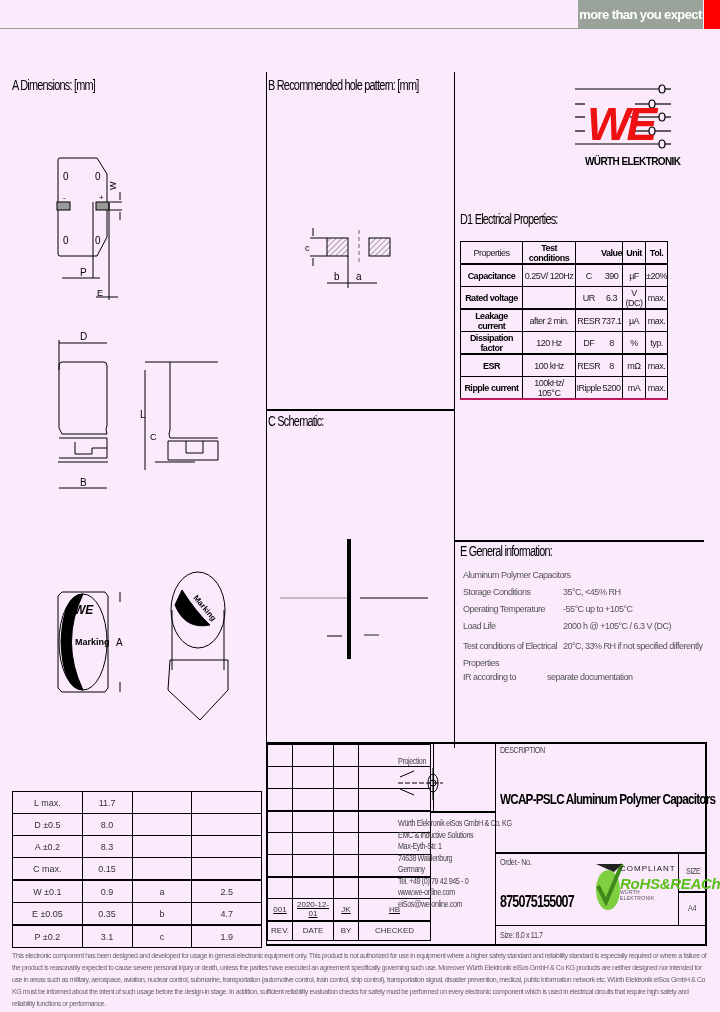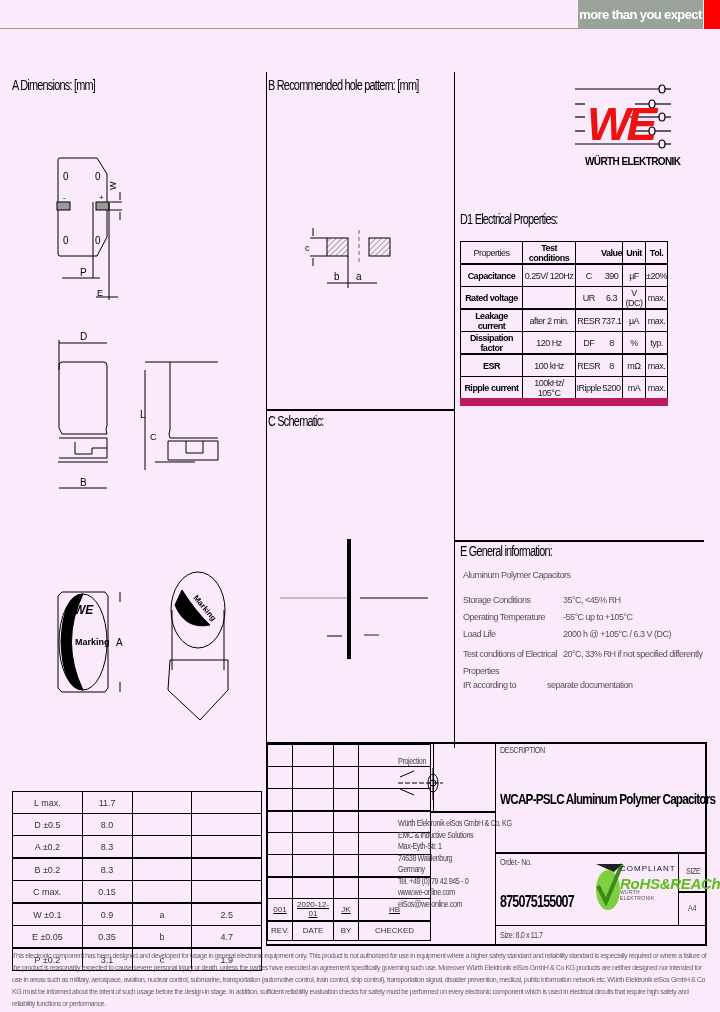--- a/index.html
+++ b/index.html
@@ -219,34 +219,34 @@
         <td>typ.</td>
   </tr>
   <tr class="thick">
     <td class="bold">ESR</td>
         <td>100 kHz</td>
     <td style="border-right:none;">RESR</td>
         <td style="border-left:none;">8</td>
     <td>mΩ</td>
         <td>max.</td>
   </tr>
-  <tr style="border-bottom:8px solid #be185d;">
+  <tr style="border-bottom:2px solid #be185d;">
     <td class="bold">Ripple current</td>
         <td>100kHz/ 105°C</td>
     <td style="border-right:none;">IRipple</td>
         <td style="border-left:none;">5200</td>
     <td>mA</td>
         <td>max.</td>
   </tr>
 </tbody>
   </table>
 
 <div class="abs" style="left:463px;top:570px;width:250px;">
   <div class="gen-row" style="height:17px;"><span>Aluminum Polymer Capacitors</span></div>
-  <div class="gen-row" style="height:17px;position:relative;margin-top:8px;"><span>Storage Conditions</span><span style="position:absolute;left:100px;">35°C, &lt;45% RH</span></div>
+  <div class="gen-row" style="height:17px;position:relative;"><span>Storage Conditions</span><span style="position:absolute;left:100px;">35°C, &lt;45% RH</span></div>
   <div class="gen-row" style="height:17px;position:relative;"><span>Operating Temperature</span><span style="position:absolute;left:100px;">-55°C up to +105°C</span></div>
   <div class="gen-row" style="height:17px;position:relative;"><span>Load Life</span><span style="position:absolute;left:100px;">2000 h @ +105°C / 6.3 V (DC)</span></div>
   <div class="gen-row" style="height:34px;position:relative;white-space:normal;width:95px;line-height:17px;"><span>Test conditions of Electrical Properties</span><span style="position:absolute;left:100px;top:0;white-space:nowrap;">20°C, 33% RH if not specified differently</span></div>
   <div class="gen-row" style="height:17px;position:relative;"><span>IR according to</span><span style="position:absolute;left:84px;">separate documentation</span></div>
 </div>
 
 <table class="abs dtable">
   <tbody>
       <tr>
         <td style="width:28%;">L max.</td>
@@ -255,26 +255,20 @@
         <td style="border-left:1px solid #000;"></td>
       </tr>
   <tr>
         <td>D ±0.5</td>
         <td>8.0</td>
         <td style="border-right:none;"></td>
         <td></td>
       </tr>
   <tr>
         <td>A ±0.2</td>
-        <td>8.3</td>
-        <td style="border-right:none;"></td>
-        <td></td>
-      </tr>
-  <tr class="thick">
-        <td>B ±0.2</td>
         <td>8.3</td>
         <td style="border-right:none;"></td>
         <td></td>
       </tr>
   <tr>
         <td>C max.</td>
         <td>0.15</td>
         <td style="border-right:none;"></td>
         <td></td>
       </tr>

